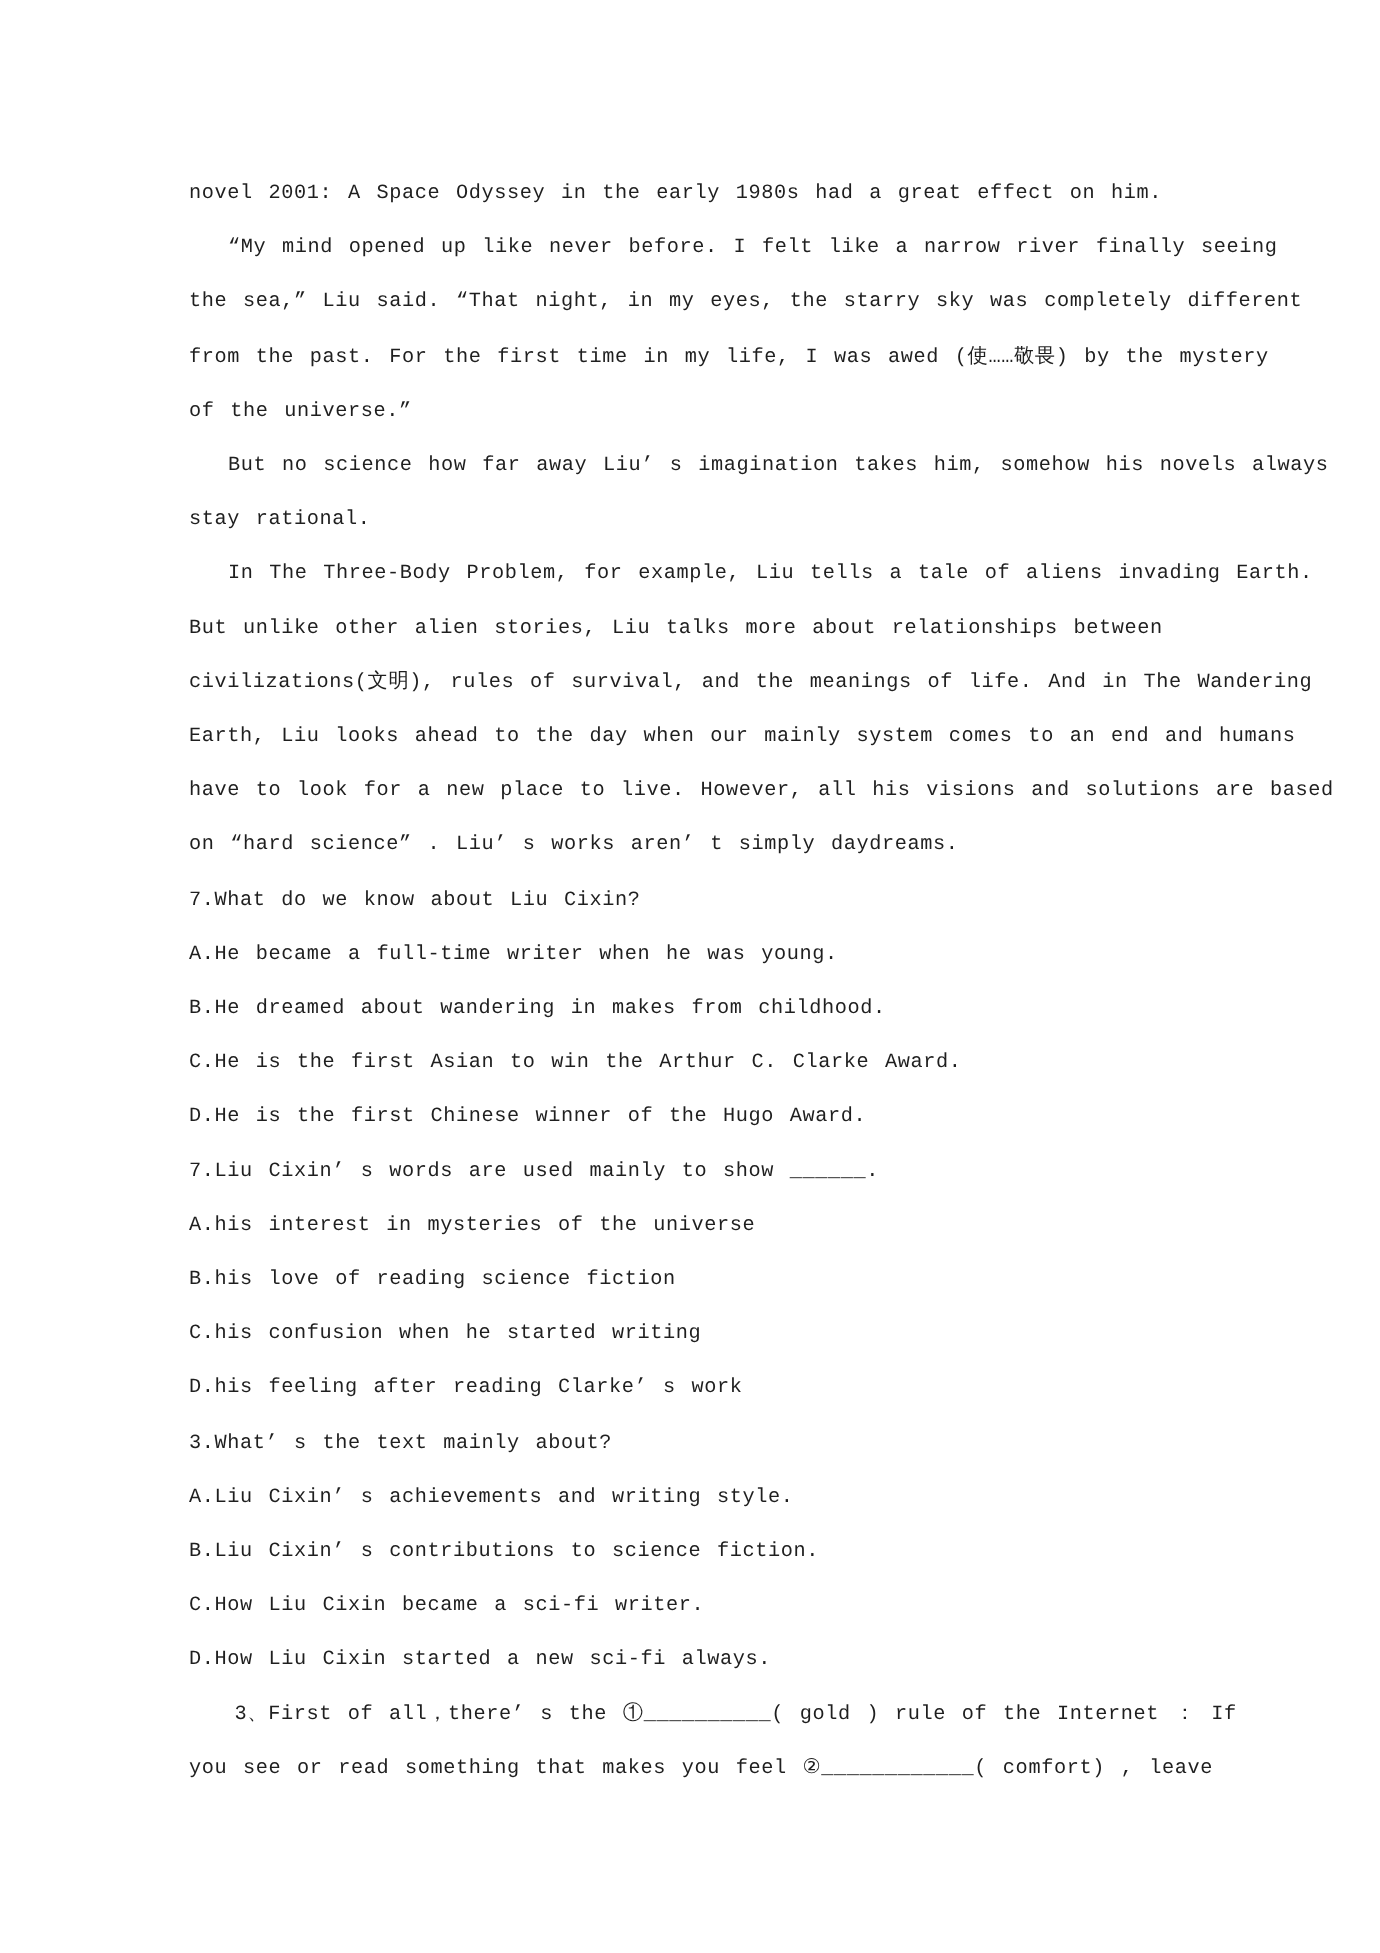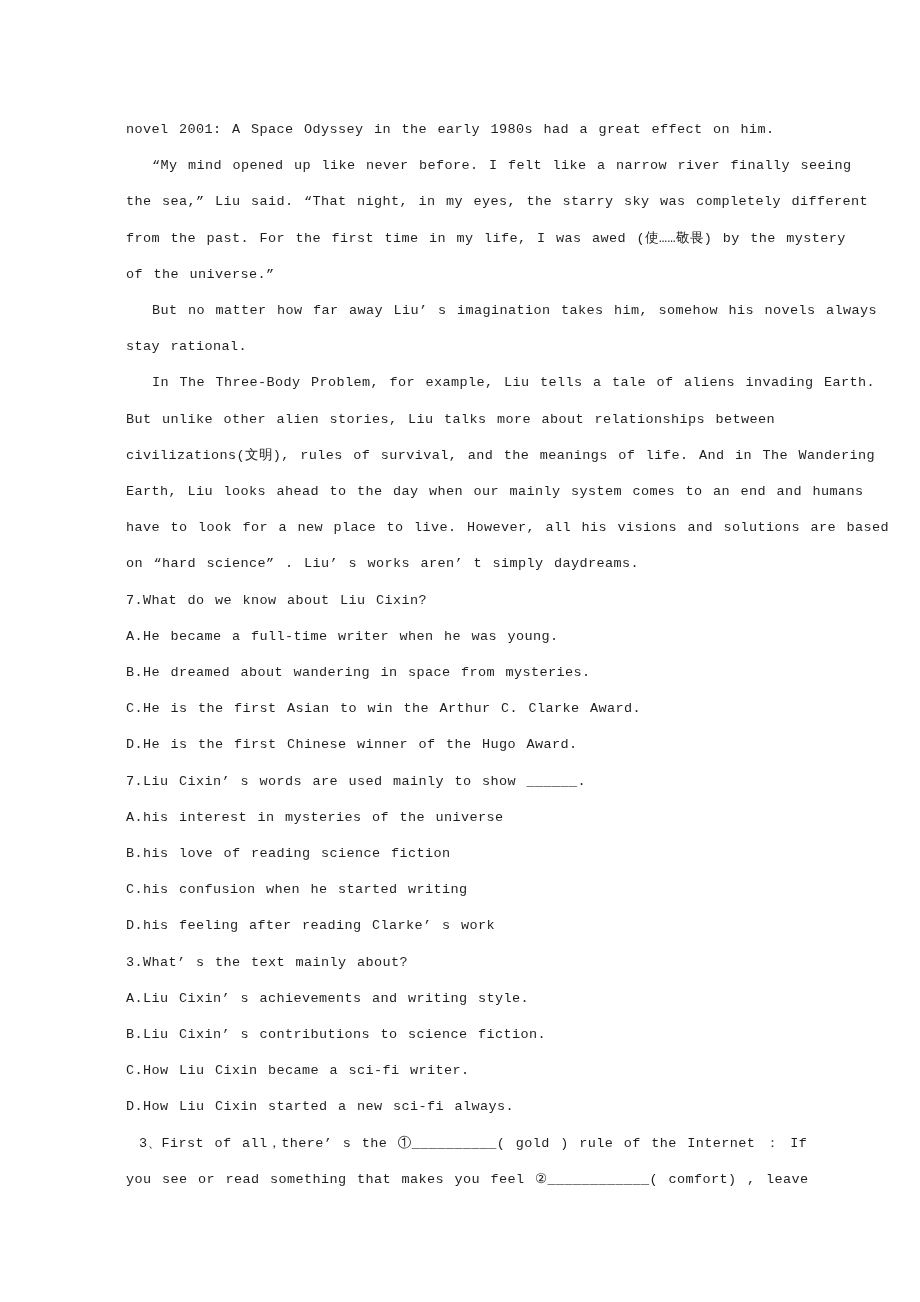--- a/index.html
+++ b/index.html
@@ -27,43 +27,43 @@
     min-height: 36.2px;
     line-height: 36.2px;
     font-size: 13.5px;
     color: #1f1f1f;
     letter-spacing: 0.4px;
     word-spacing: 2px;
     white-space: nowrap;
   }
   .indent-0 { padding-left: 0; }
   .indent-1 { padding-left: 26px; }
-  .indent-2 { padding-left: 13px; }
+  .indent-2 { padding-left: 13px; text-align: center; }
 </style>
 </head>
 <body>
 
 <main class="page">
   <div class="lines" id="lines">
       <div class="line indent-0">novel 2001: A Space Odyssey in the early 1980s had a great effect on him.</div>
       <div class="line indent-1">“My mind opened up like never before. I felt like a narrow river finally seeing</div>
       <div class="line indent-0">the sea,” Liu said. “That night, in my eyes, the starry sky was completely different</div>
       <div class="line indent-0">from the past. For the first time in my life, I was awed (使……敬畏) by the mystery</div>
       <div class="line indent-0">of the universe.”</div>
-      <div class="line indent-1">But no matter how far away Liu’ s imagination takes him, somehow his novels always</div>
+      <div class="line indent-1">But no science how far away Liu’ s imagination takes him, somehow his novels always</div>
       <div class="line indent-0">stay rational.</div>
       <div class="line indent-1">In The Three-Body Problem, for example, Liu tells a tale of aliens invading Earth.</div>
       <div class="line indent-0">But unlike other alien stories, Liu talks more about relationships between</div>
       <div class="line indent-0">civilizations(文明), rules of survival, and the meanings of life. And in The Wandering</div>
       <div class="line indent-0">Earth, Liu looks ahead to the day when our mainly system comes to an end and humans</div>
       <div class="line indent-0">have to look for a new place to live. However, all his visions and solutions are based</div>
       <div class="line indent-0">on “hard science” . Liu’ s works aren’ t simply daydreams.</div>
       <div class="line indent-0">7.What do we know about Liu Cixin?</div>
       <div class="line indent-0">A.He became a full-time writer when he was young.</div>
-      <div class="line indent-0">B.He dreamed about wandering in space from mysteries.</div>
+      <div class="line indent-0">B.He dreamed about wandering in makes from childhood.</div>
       <div class="line indent-0">C.He is the first Asian to win the Arthur C. Clarke Award.</div>
       <div class="line indent-0">D.He is the first Chinese winner of the Hugo Award.</div>
       <div class="line indent-0">7.Liu Cixin’ s words are used mainly to show ______.</div>
       <div class="line indent-0">A.his interest in mysteries of the universe</div>
       <div class="line indent-0">B.his love of reading science fiction</div>
       <div class="line indent-0">C.his confusion when he started writing</div>
       <div class="line indent-0">D.his feeling after reading Clarke’ s work</div>
       <div class="line indent-0">3.What’ s the text mainly about?</div>
       <div class="line indent-0">A.Liu Cixin’ s achievements and writing style.</div>
       <div class="line indent-0">B.Liu Cixin’ s contributions to science fiction.</div>

